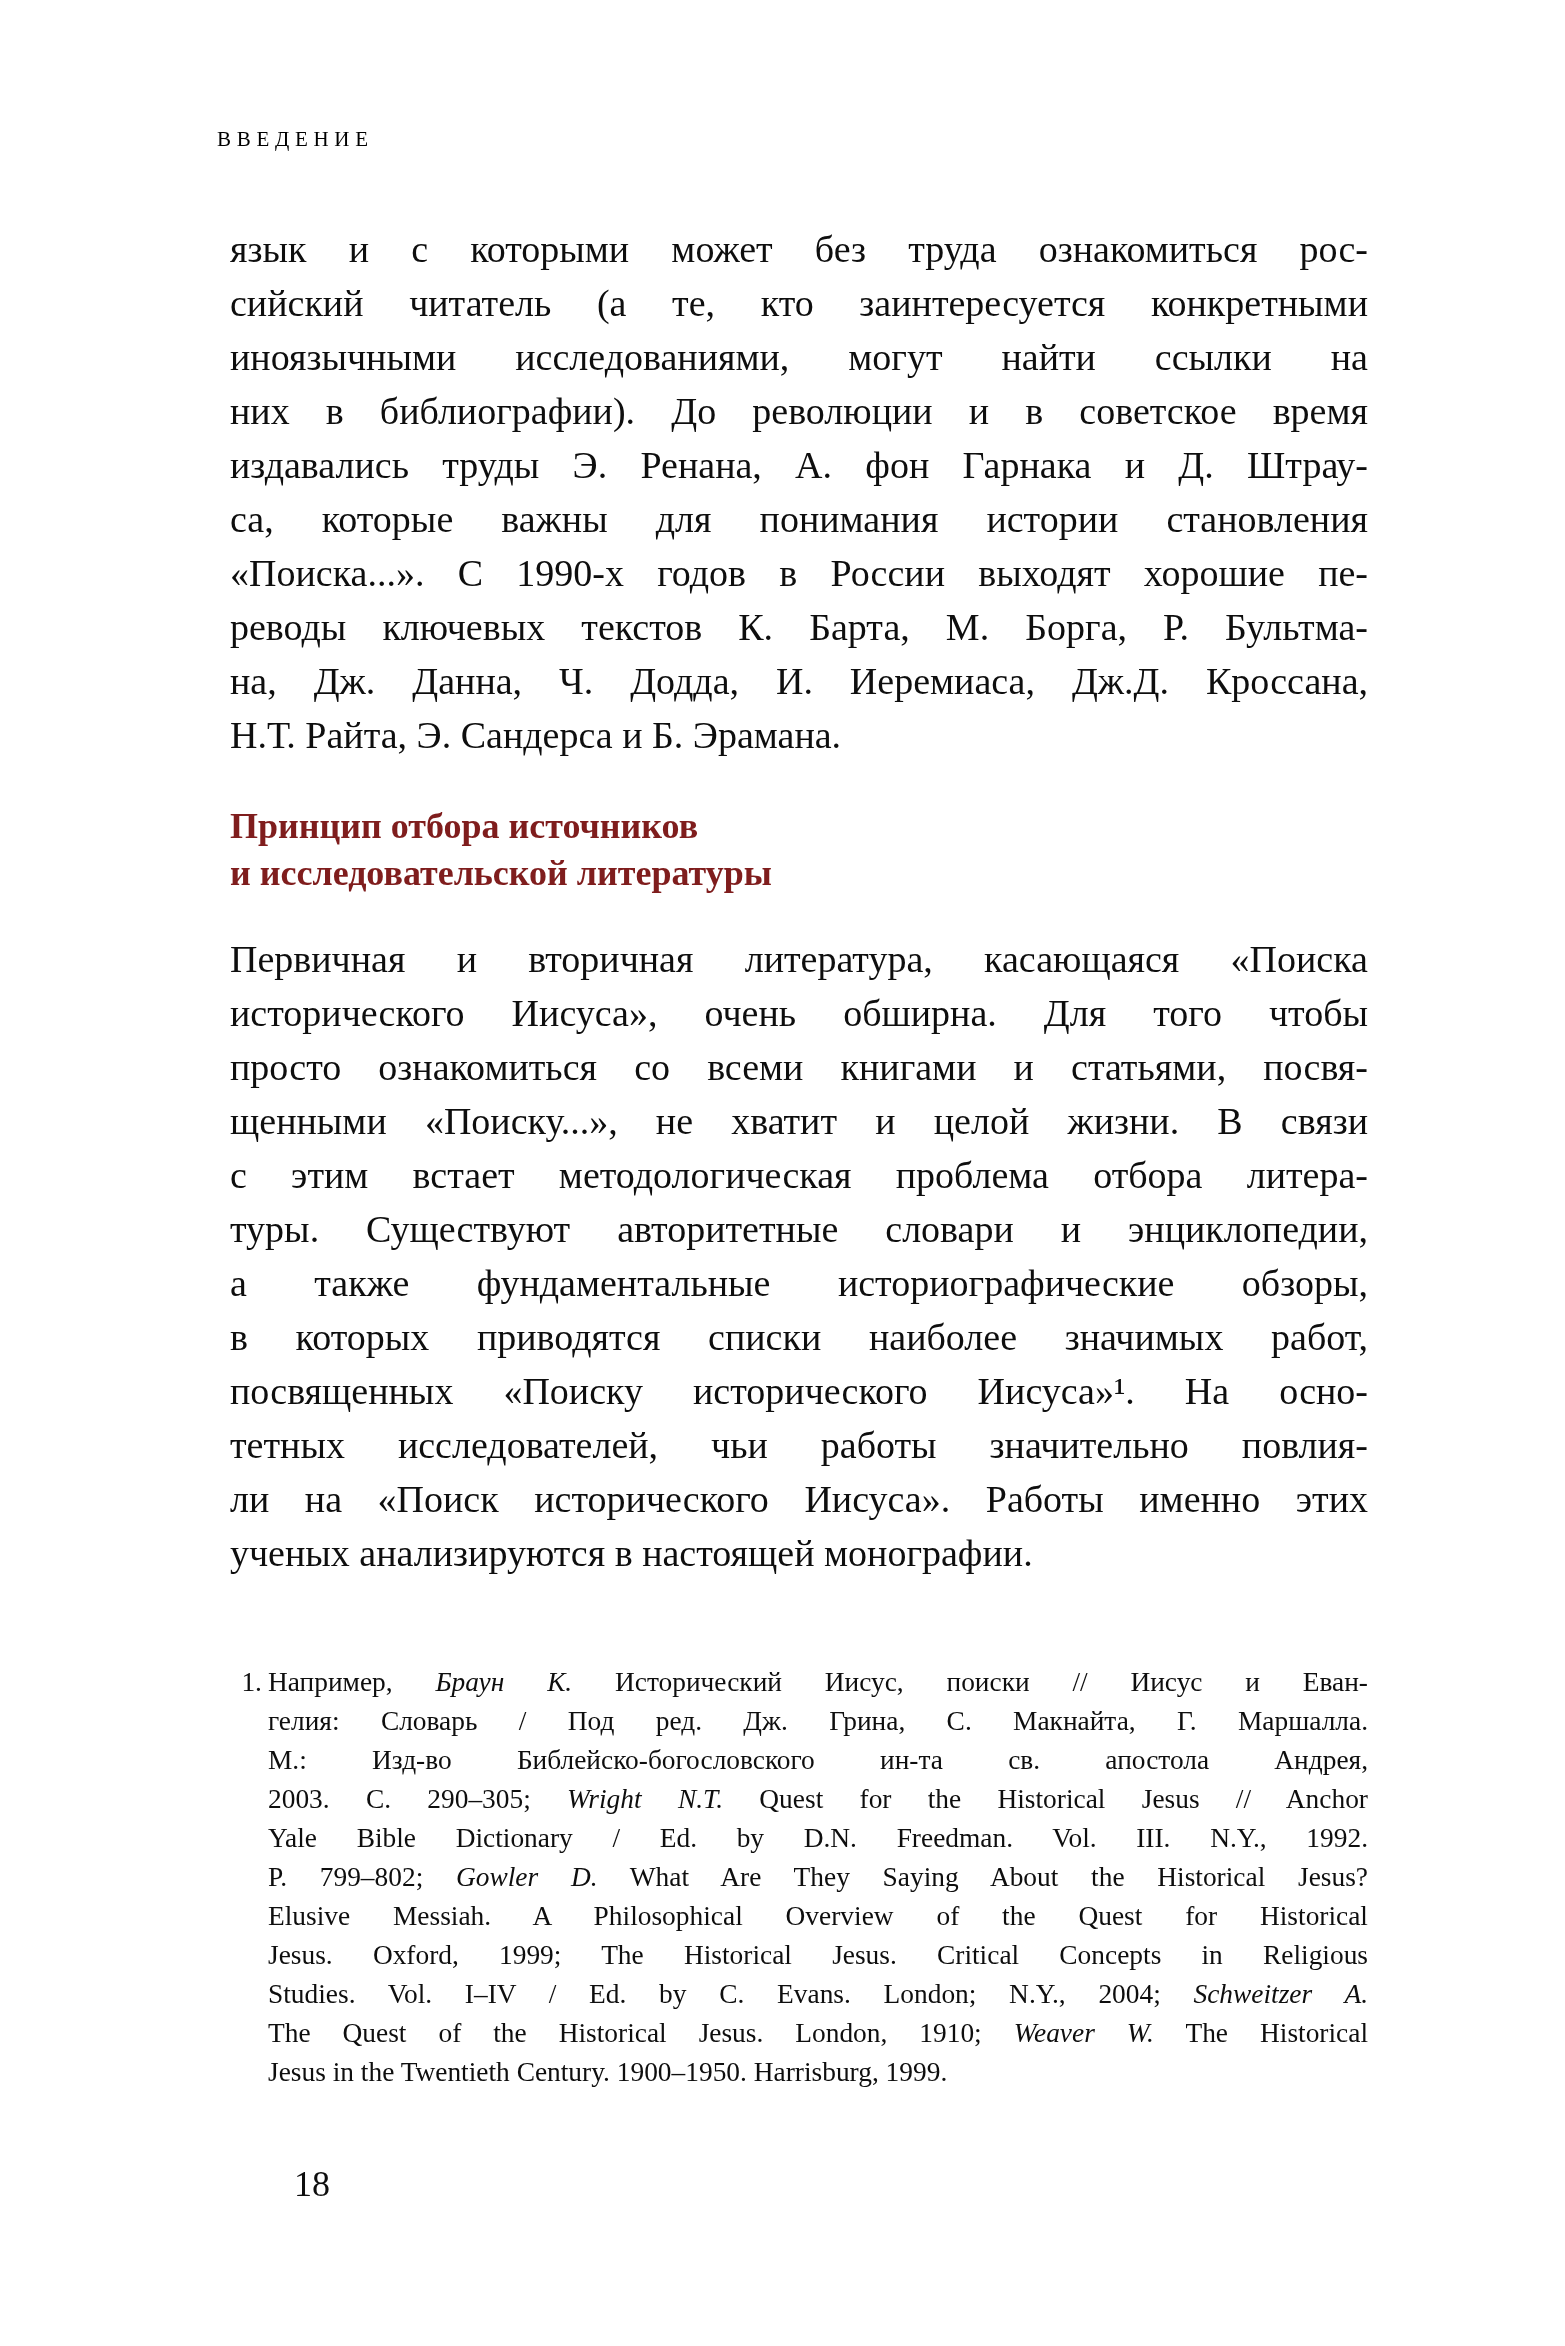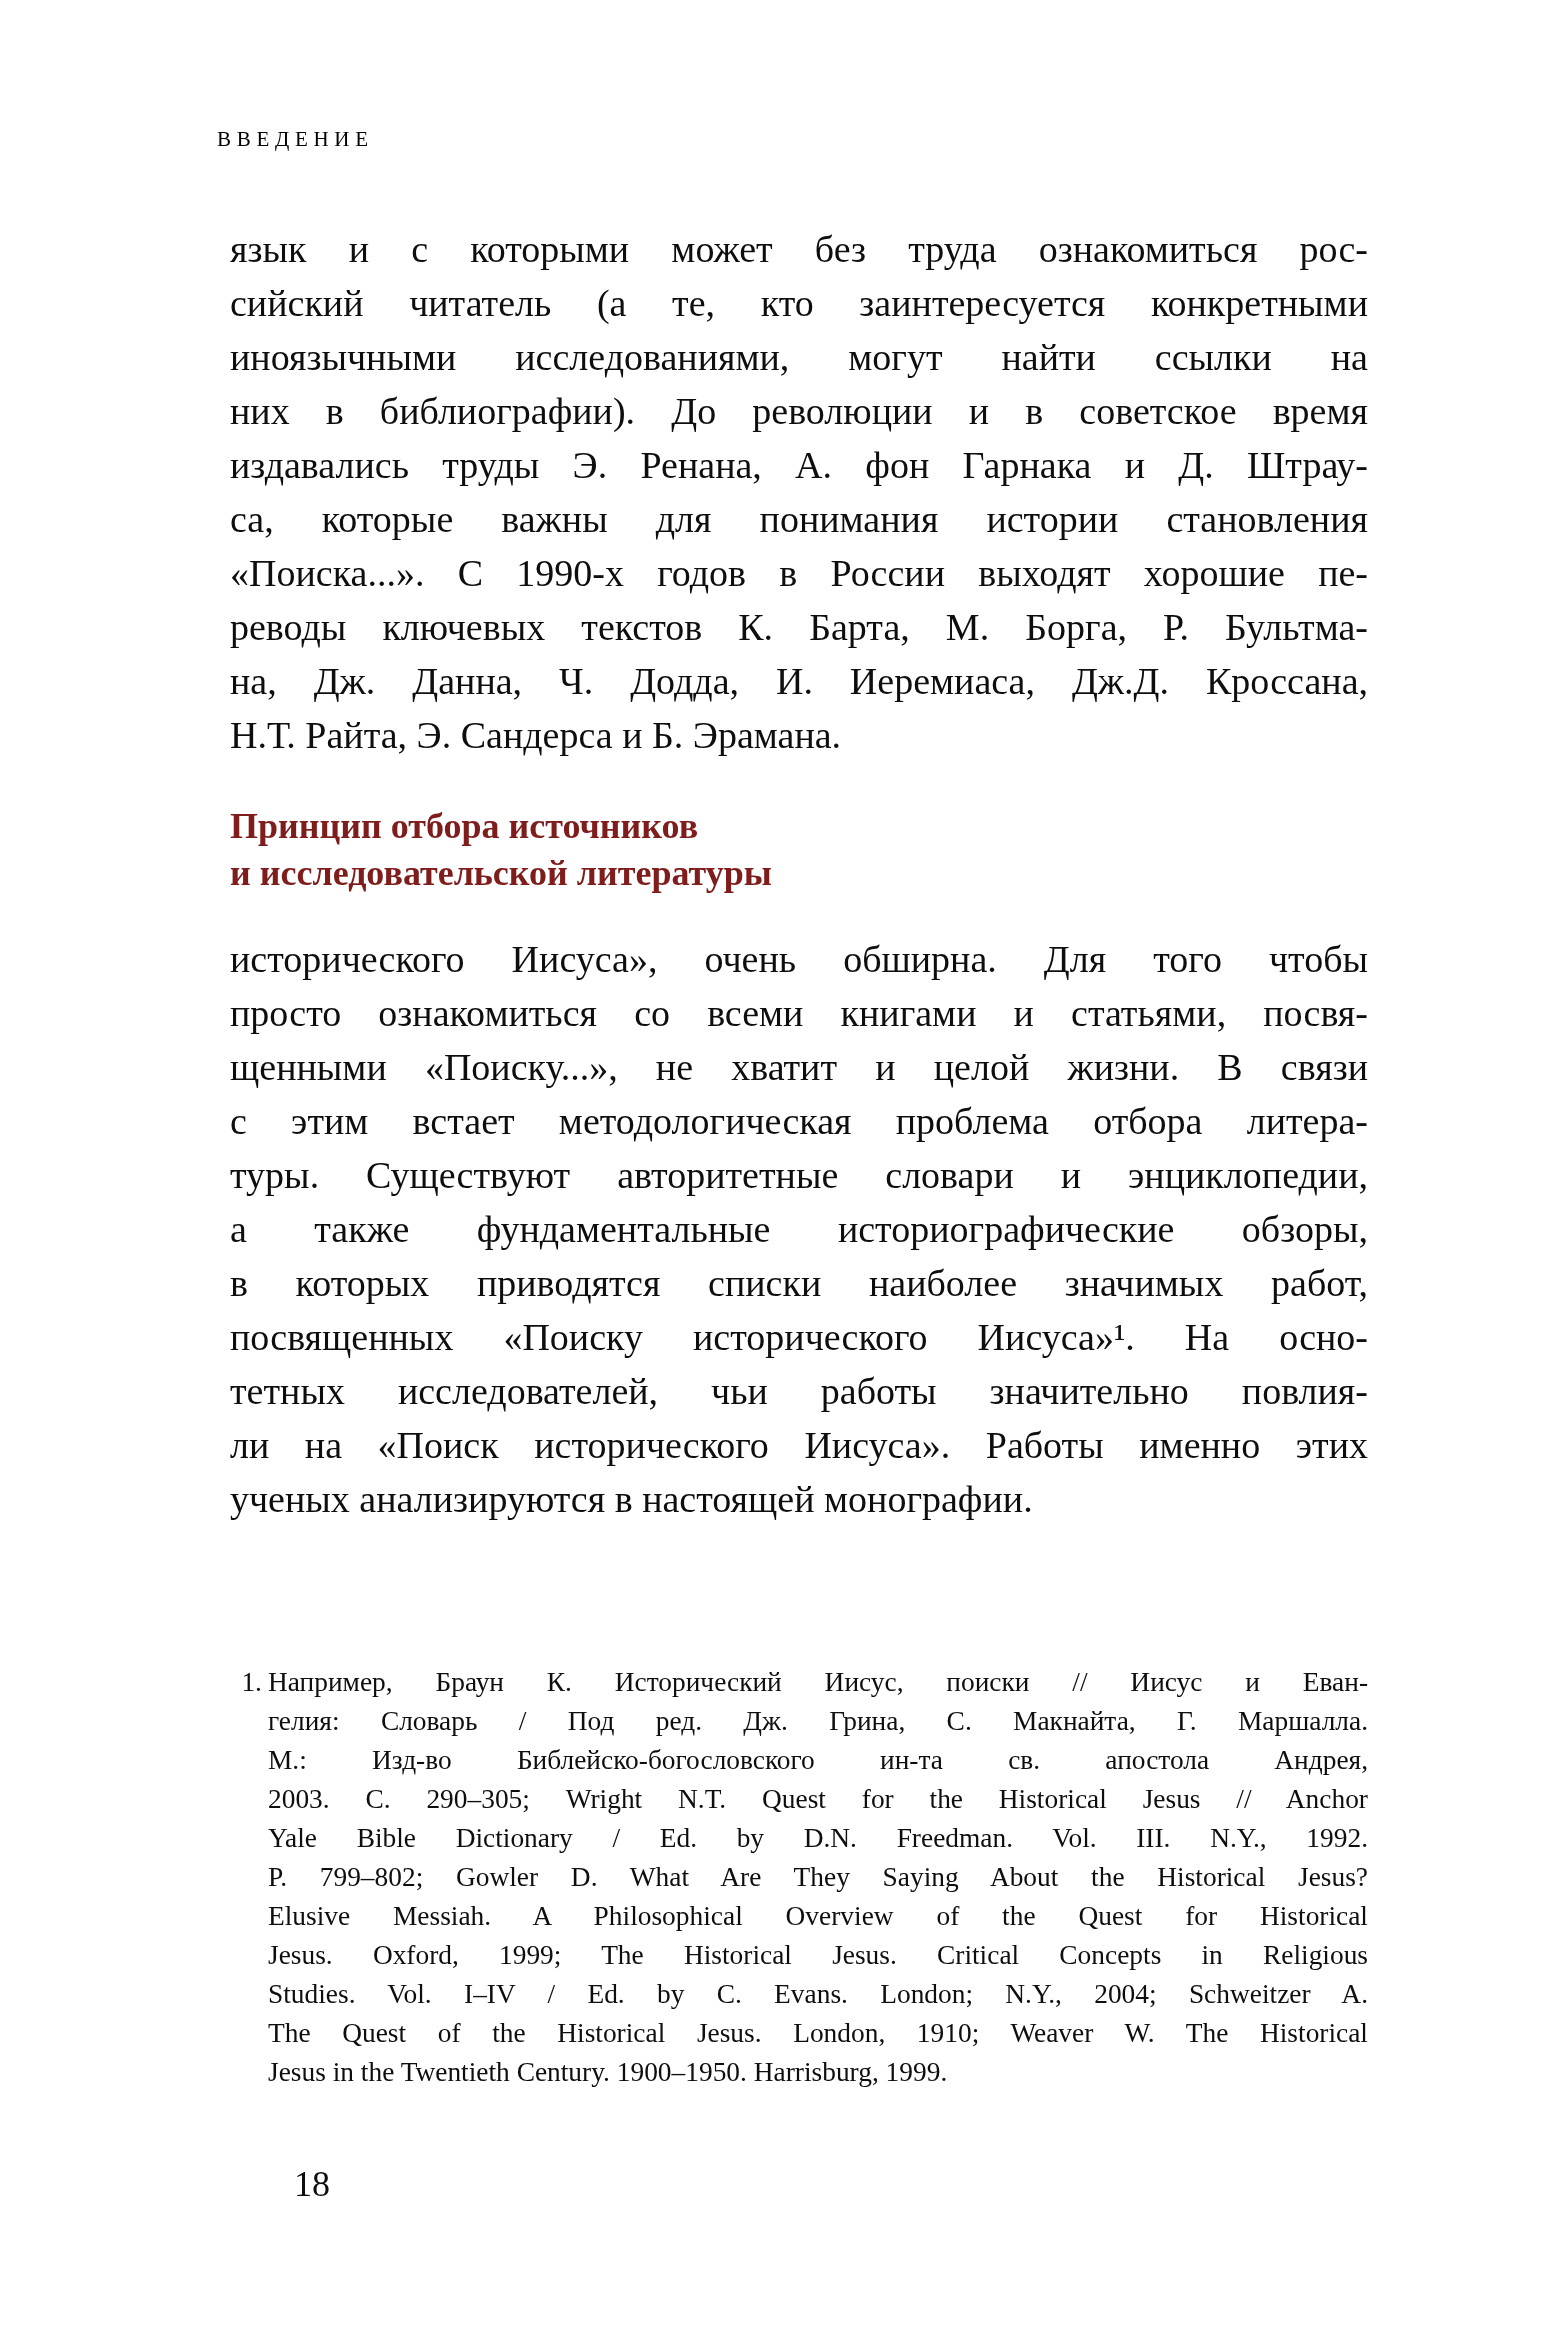--- a/index.html
+++ b/index.html
@@ -52,21 +52,21 @@
   .fn-lines { margin-left: 38px; }
   .pagenum {
     position: absolute;
     left: 294px;
     top: 2163px;
     font-size: 36px;
   }
   .tline { text-align: justify; text-align-last: justify; }
   .tline.lastline { text-align-last: left; }
   [data-justify="false"] .tline { text-align: left; text-align-last: left; }
-  .it { }
+  .it { font-style: italic; }
 </style>
 </head>
 <body>
 
 <div class="page">
 
   <div class="runhead">ВВЕДЕНИЕ</div>
 
   <div class="para para-1">
       <div class="tline">язык и с которыми может без труда ознакомиться рос-</div>
@@ -80,20 +80,21 @@
       <div class="tline">на, Дж. Данна, Ч. Додда, И. Иеремиаса, Дж.Д. Кроссана,</div>
       <div class="tline lastline">Н.Т. Райта, Э. Сандерса и Б. Эрамана.</div>
     </div>
 
   <h2 class="heading" data-justify="false">
       <div class="tline">Принцип отбора источников</div>
       <div class="tline">и исследовательской литературы</div>
     </h2>
 
   <div class="para para-2">
+      <div class="tline">Первичная и вторичная литература, касающаяся «Поиска</div>
       <div class="tline">исторического Иисуса», очень обширна. Для того чтобы</div>
       <div class="tline">просто ознакомиться со всеми книгами и статьями, посвя-</div>
       <div class="tline">щенными «Поиску...», не хватит и целой жизни. В связи</div>
       <div class="tline">с этим встает методологическая проблема отбора литера-</div>
       <div class="tline">туры. Существуют авторитетные словари и энциклопедии,</div>
       <div class="tline">а также фундаментальные историографические обзоры,</div>
       <div class="tline">в которых приводятся списки наиболее значимых работ,</div>
       <div class="tline">посвященных «Поиску исторического Иисуса»¹. На осно-</div>
       <div class="tline">тетных исследователей, чьи работы значительно повлия-</div>
       <div class="tline">ли на «Поиск исторического Иисуса». Работы именно этих</div>

